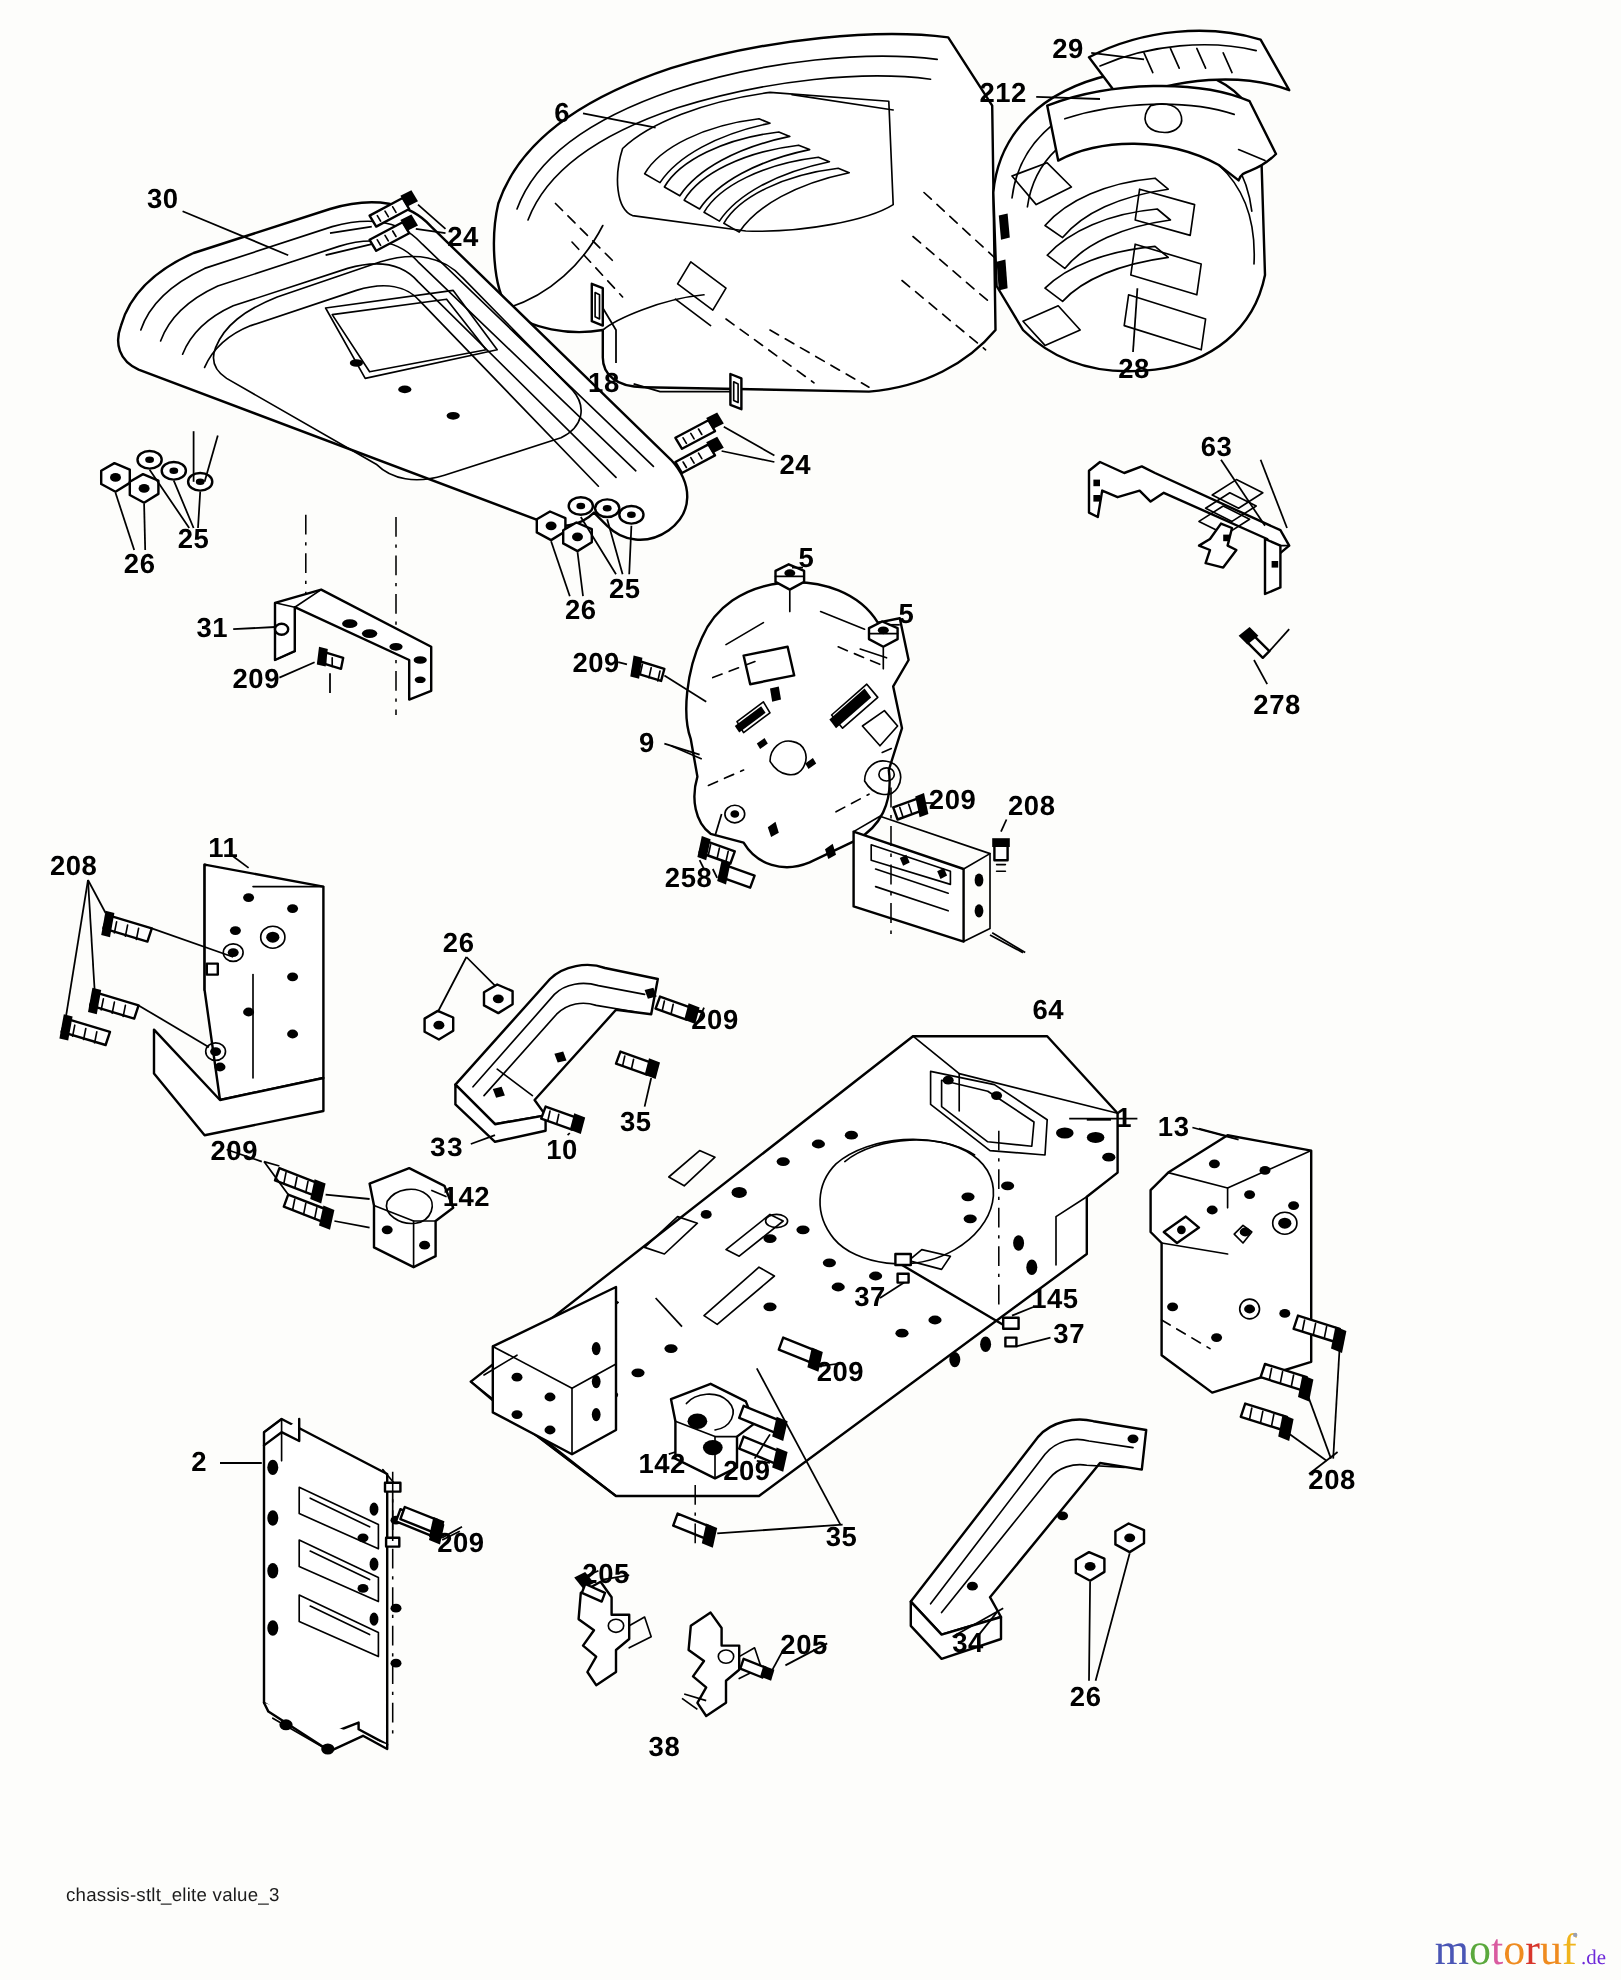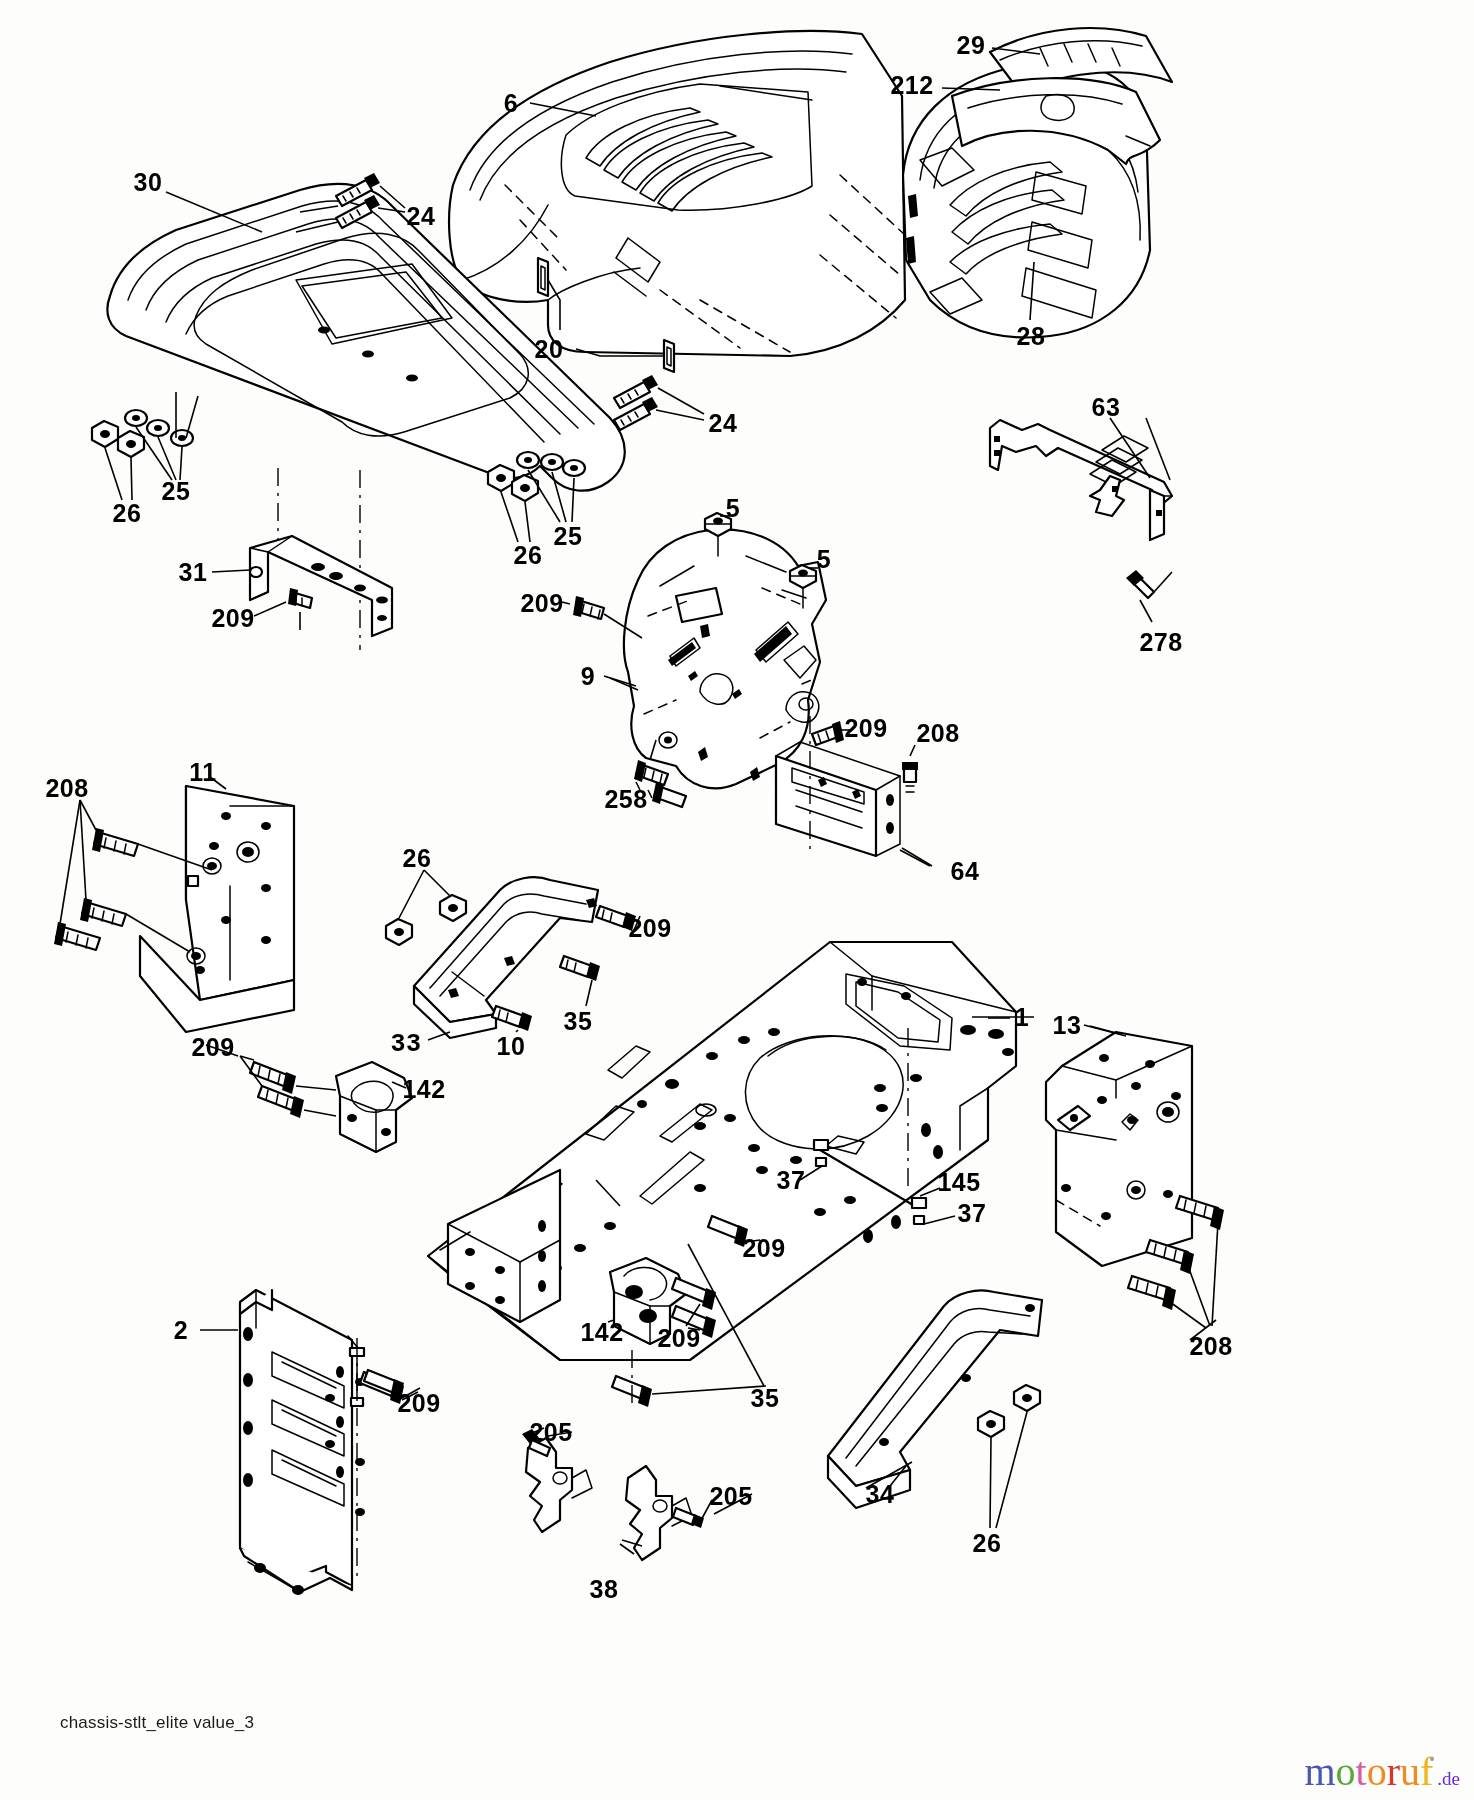--- a/index.html
+++ b/index.html
@@ -810,40 +810,40 @@
 
   </svg>
 
   <div id="labels">
       <div class="lbl" style="left: 971px; top: 45px;">29</div>
       <div class="lbl" style="left: 912px; top: 85px;">212</div>
       <div class="lbl" style="left: 511px; top: 103px;">6</div>
       <div class="lbl" style="left: 148px; top: 182px;">30</div>
       <div class="lbl" style="left: 421px; top: 216px;">24</div>
       <div class="lbl" style="left: 1031px; top: 336px;">28</div>
-      <div class="lbl" style="left: 549px; top: 349px;">20</div>
+      <div class="lbl" style="left: 549px; top: 349px;">18</div>
       <div class="lbl" style="left: 1106px; top: 407px;">63</div>
       <div class="lbl" style="left: 723px; top: 423px;">24</div>
       <div class="lbl" style="left: 127px; top: 513px;">26</div>
       <div class="lbl" style="left: 176px; top: 491px;">25</div>
       <div class="lbl" style="left: 568px; top: 536px;">25</div>
       <div class="lbl" style="left: 528px; top: 555px;">26</div>
       <div class="lbl" style="left: 733px; top: 508px;">5</div>
       <div class="lbl" style="left: 824px; top: 559px;">5</div>
       <div class="lbl" style="left: 193px; top: 572px;">31</div>
       <div class="lbl" style="left: 542px; top: 603px;">209</div>
       <div class="lbl" style="left: 233px; top: 618px;">209</div>
       <div class="lbl" style="left: 1161px; top: 642px;">278</div>
       <div class="lbl" style="left: 588px; top: 676px;">9</div>
       <div class="lbl" style="left: 866px; top: 728px;">209</div>
       <div class="lbl" style="left: 938px; top: 733px;">208</div>
       <div class="lbl" style="left: 626px; top: 799px;">258</div>
       <div class="lbl" style="left: 203px; top: 772px;">11</div>
       <div class="lbl" style="left: 67px; top: 788px;">208</div>
-      <div class="lbl" style="left: 953px; top: 871px; margin-left: 12px;">64</div>
+      <div class="lbl" style="left: 953px; top: 919px;">64</div>
       <div class="lbl" style="left: 417px; top: 858px;">26</div>
       <div class="lbl" style="left: 650px; top: 928px;">209</div>
       <div class="lbl" style="left: 1022px; top: 1017px;">1</div>
       <div class="lbl" style="left: 1067px; top: 1025px;">13</div>
       <div class="lbl" style="left: 578px; top: 1021px;">35</div>
       <div class="lbl" style="left: 406px; top: 1044px; font-family: Liberation Mono, monospace;">33</div>
       <div class="lbl" style="left: 511px; top: 1046px;">10</div>
       <div class="lbl" style="left: 213px; top: 1047px;">209</div>
       <div class="lbl" style="left: 424px; top: 1089px;">142</div>
       <div class="lbl" style="left: 959px; top: 1182px;">145</div>

